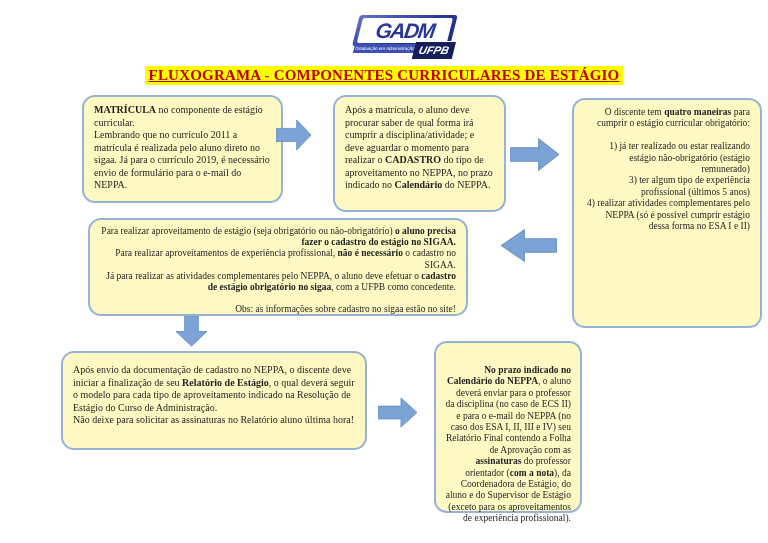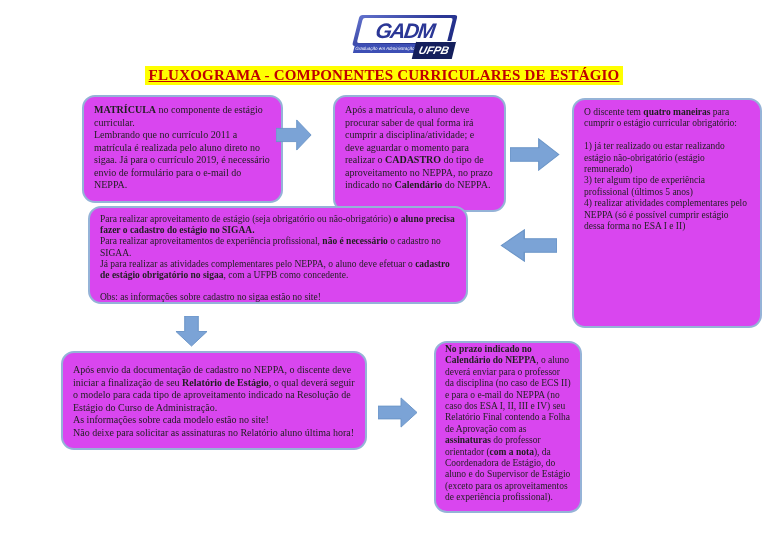--- a/index.html
+++ b/index.html
@@ -43,34 +43,34 @@
   .title-wrap { position:absolute; left:0; top:66px; width:768px; text-align:center; }
   .page-title {
     display:inline-block; background:#ffff00; color:#c00000;
     font-weight:bold; text-decoration:underline;
     font-size:15px; padding:1px 4px; letter-spacing:0.2px;
   }
 
   
   .box {
     position:absolute; box-sizing:border-box;
-    background:#d946ef; border:2px solid #95b3d7; border-radius:13px;
+    background:#fef9c3; border:2px solid #95b3d7; border-radius:13px;
     color:#1f1f1f; padding:7px 10px;
   }
   .box p { margin:0; }
   .box .b { font-weight:bold; }
   .fs10 { font-size:10px; line-height:1.25; }
-  .fs95 { font-size:9.5px; line-height:1.2; }
+  .fs95 { font-size:9.5px; line-height:1.2;text-align:right; }
 
   #box-matricula  { left:82px;  top:95px;  width:201px; height:108px; }
   #box-apos       { left:333px; top:95px;  width:173px; height:117px; }
   #box-quatro     { left:572px; top:98px;  width:190px; height:230px; }
-  #box-aprov      { left:88px;  top:206px; width:380px; height:98px; padding:6px 10px; line-height:1.18; }
+  #box-aprov      { left:88px;  top:218px; width:380px; height:98px; padding:6px 10px; line-height:1.18; }
   #box-relatorio  { left:61px;  top:351px; width:306px; height:99px; padding:11px 10px; }
-  #box-prazo      { left:434px; top:341px; width:148px; height:172px; padding:1px 9px; }
+  #box-prazo      { left:434px; top:341px; width:148px; height:172px; padding:22px 9px; }
 
   
   .arrow { position:absolute; }
   .arrow svg { display:block; width:100%; height:100%; }
   #arrow-1 { left:276px; top:119px; width:36px; height:32px; }
   #arrow-2 { left:510px; top:138px; width:50px; height:33px; }
   #arrow-3 { left:500px; top:229px; width:57px; height:33px; }
   #arrow-4 { left:175px; top:316px; width:33px; height:31px; }
   #arrow-5 { left:378px; top:397px; width:40px; height:31px; }
 </style>
@@ -114,21 +114,20 @@
   <div class="box fs95" id="box-aprov">
       <p><span>Para realizar aproveitamento de estágio (seja obrigatório ou não-obrigatório) </span><span class="b">o aluno precisa fazer o cadastro do estágio no SIGAA.</span></p>
       <p><span>Para realizar aproveitamentos de experiência profissional, </span><span class="b">não é necessário</span><span> o cadastro no SIGAA.</span></p>
       <p><span>Já para realizar as atividades complementares pelo NEPPA, o aluno deve efetuar o </span><span class="b">cadastro de estágio obrigatório no sigaa</span><span>, com a UFPB como concedente.</span></p>
       <p>&nbsp;</p>
       <p><span>Obs: as informações sobre cadastro no sigaa estão no site!</span></p>
     </div>
 
   <div class="box fs10" id="box-relatorio">
       <p><span>Após envio da documentação de cadastro no NEPPA, o discente deve iniciar a finalização de seu </span><span class="b">Relatório de Estágio</span><span>, o qual deverá seguir o modelo para cada tipo de aproveitamento indicado na Resolução de Estágio do Curso de Administração.</span></p>
-      <p><span>As informações sobre cada modelo estão no site!</span></p>
       <p><span>Não deixe para solicitar as assinaturas no Relatório aluno última hora!</span></p>
     </div>
 
   <div class="box fs95" id="box-prazo">
       <p><span class="b">No prazo indicado no Calendário do NEPPA</span><span>, o aluno deverá enviar para o professor da disciplina (no caso de ECS II) e para o e-mail do NEPPA (no caso dos ESA I, II, III e IV) seu Relatório Final contendo a Folha de Aprovação com as </span><span class="b">assinaturas</span><span> do professor orientador (</span><span class="b">com a nota</span><span>), da Coordenadora de Estágio, do aluno e do Supervisor de Estágio (exceto para os aproveitamentos de experiência profissional).</span></p>
     </div>
 
   <div class="arrow" id="arrow-1">
     <svg viewBox="0 0 40 34" preserveAspectRatio="none">
       <polygon points="0,10 23,10 23,1 39,17 23,33 23,24 0,24" fill="#7ba3d6" stroke="#6b95c7" stroke-width="1"></polygon>

